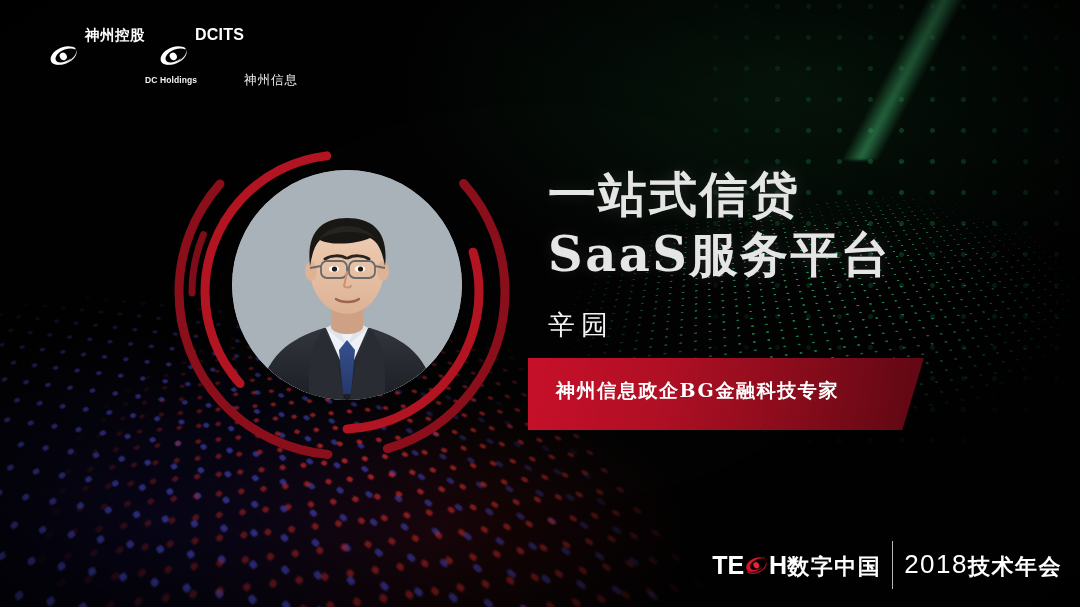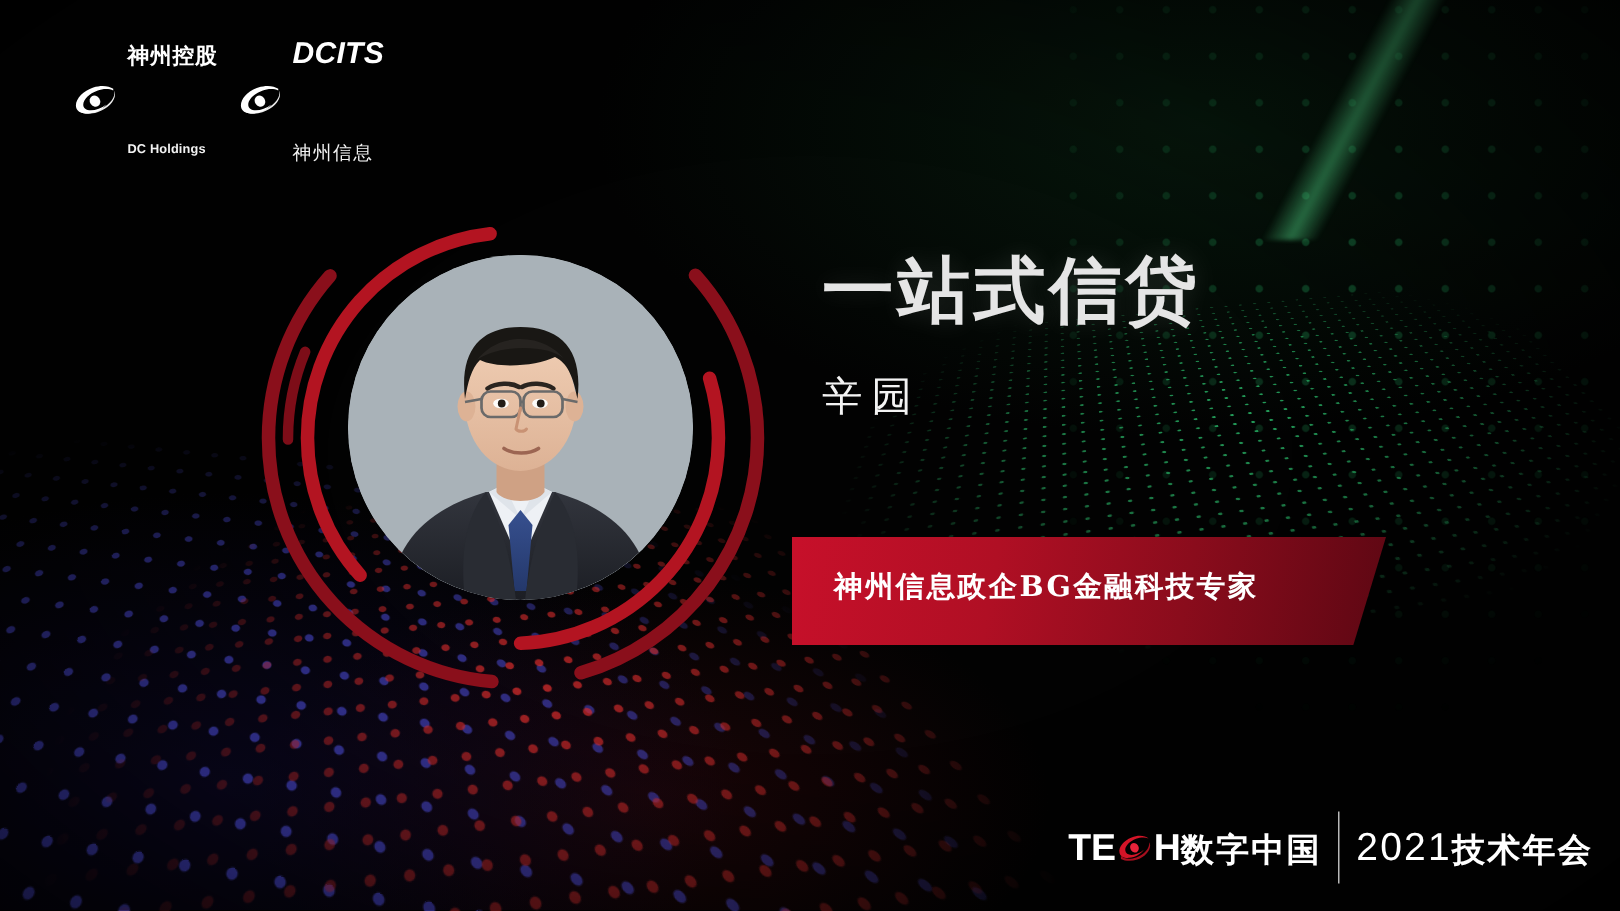--- a/index.html
+++ b/index.html
@@ -108,35 +108,34 @@
   }
   .logo-unit {
     display: flex;
     align-items: center;
     gap: 7px;
     width: 110px;
   }
   .logo-swirl { flex: 0 0 auto; display: block; }
   .logo-text {
     display: flex;
-    flex-direction: column;
+    flex-direction: row;
     justify-content: center;
     line-height: 1.08;
   }
   .logo-cn {
     color: #ffffff;
     font-size: 14.5px;
     font-weight: 700;
     letter-spacing: 0.5px;
     white-space: nowrap;
   }
   .logo-cn.wordmark {
     font-family: "Liberation Sans", sans-serif;
-    font-size: 20px;
-    font-style: italic;
+    font-size: 16px;
     letter-spacing: 0.2px;
   }
   .logo-en {
     color: #f2f2f2;
     font-size: 8.5px;
     font-weight: 700;
     letter-spacing: 0.1px;
     white-space: nowrap;
     margin-top: 48px;
   }
@@ -390,20 +389,21 @@
           <path d="M115 102 L112 116 C113 118 118 118 119 116" stroke="#c99274" stroke-width="2" fill="none" stroke-linecap="round"></path>
 
           <path d="M104 129 C110 133 121 133 127 129" stroke="#9c6552" stroke-width="2.4" fill="none" stroke-linecap="round"></path>
         </g>
       </svg>
     </div>
   </div>
 
   <div class="text-block">
     <div class="title-line">一站式信贷</div>
+    <div class="title-line">SaaS服务平台</div>
     <div class="speaker-name">辛园</div>
   </div>
 
   <div class="role-banner"></div>
   <div class="role-text">神州信息政企BG金融科技专家</div>
 
   <div class="event-logo">
     <div class="event-left">
       <div class="tech-mark">
         <span>TE</span>
@@ -415,18 +415,18 @@
           </svg>
         </span>
         <span>H</span>
       </div>
       <div class="event-cn">数字中国</div>
     </div>
 
     <div class="event-divider"></div>
 
     <div class="event-right">
-      <div class="event-year">2021</div>
+      <div class="event-year">2018</div>
       <div class="event-cn">技术年会</div>
     </div>
   </div>
 
 </div>
 
 </body></html>

